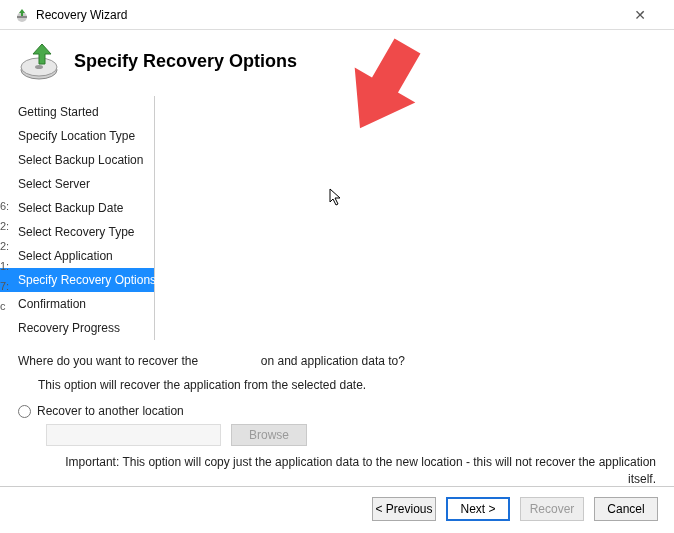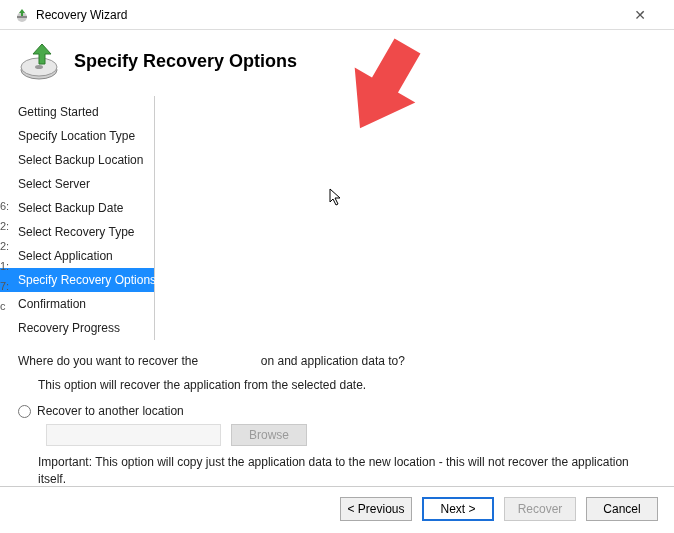--- a/index.html
+++ b/index.html
@@ -17,23 +17,23 @@
 .sidebar-item.active { background: #1a8cff; color: #fff; }
 .content { flex: 1; padding: 14px 18px; font-size: 12px; color: #222; position: relative; }
 .question { margin-bottom: 10px; }
 .opt { margin-bottom: 6px; }
 .radio-row { display: flex; align-items: center; }
 .radio-row input { margin-right: 6px; }
 .opt-desc { margin-left: 20px; margin-top: 3px; margin-bottom: 12px; color: #222; }
 .path-row { display: flex; align-items: center; margin-left: 28px; margin-top: 6px; margin-bottom: 8px; }
 .path-input { width: 175px; height: 22px; border: 1px solid #ddd; background: #f6f6f6; padding: 2px 4px; font-size: 12px; }
 .browse-btn { width: 76px; height: 22px; margin-left: 10px; background: #e1e1e1; border: 1px solid #c9c9c9; color: #9a9a9a; font-size: 12px; cursor: default; }
-.important { margin-left: 20px; margin-top: 8px; line-height: 1.4; }
+.important { margin-left: 20px; margin-top: 8px; line-height: 1.4; text-align: right; }
 .footer { border-top: 1px solid #ccc; padding: 10px 16px; display: flex; justify-content: flex-end; gap: 10px; }
-.footer button { width: 72px; height: 24px; font-size: 12px; border: 1px solid #aaa; background: #f0f0f0; cursor: pointer; }
+.footer button { width: 64px; height: 24px; font-size: 12px; border: 1px solid #aaa; background: #f0f0f0; cursor: pointer; }
 .footer .primary { border: 2px solid #1a6fd8; background: #fff; }
 .footer .disabled { color: #9a9a9a; border-color: #c9c9c9; background: #eee; cursor: default; }
 .arrow { position: absolute; left: 325px; top: 30px; width: 120px; height: 110px; pointer-events: none; }
 .cursor-icon { position: absolute; left: 329px; top: 188px; width: 14px; height: 18px; pointer-events: none; }
 .leftstub { position: absolute; left: 0; top: 196px; font-size: 11px; color: #555; line-height: 20px; }
 </style>
 </head>
 <body>
 
 <div class="titlebar">

